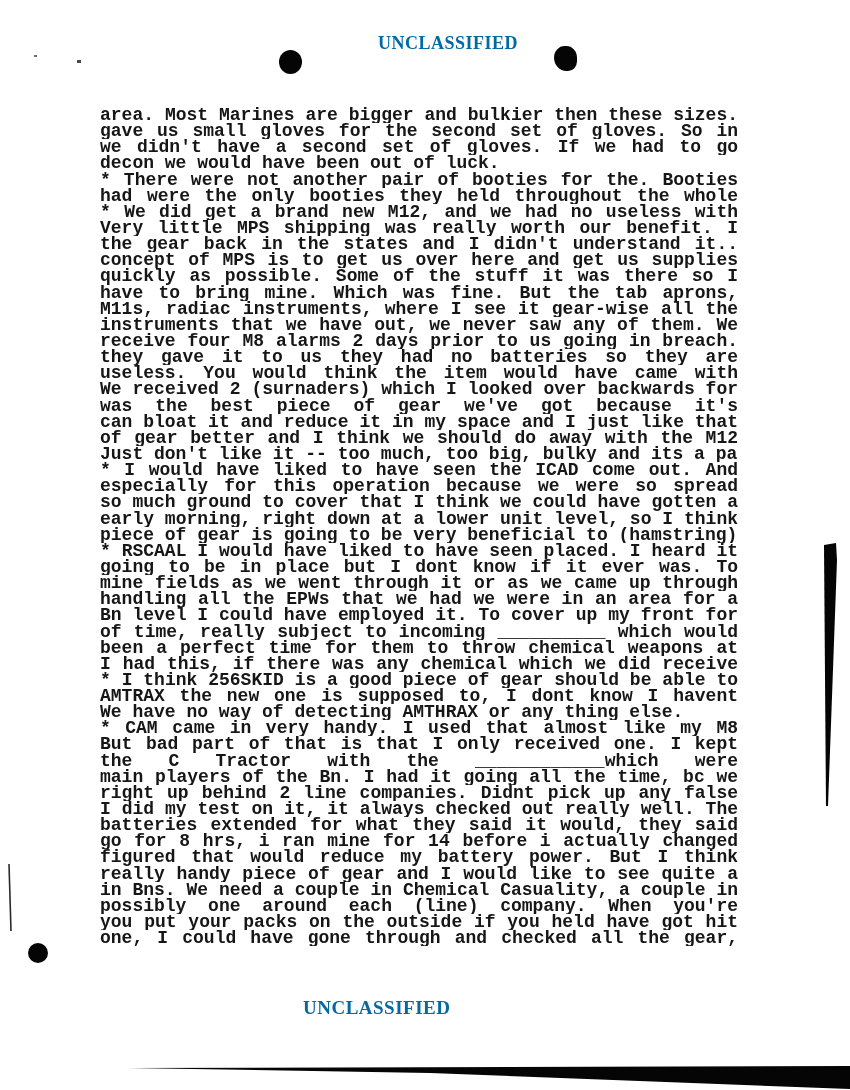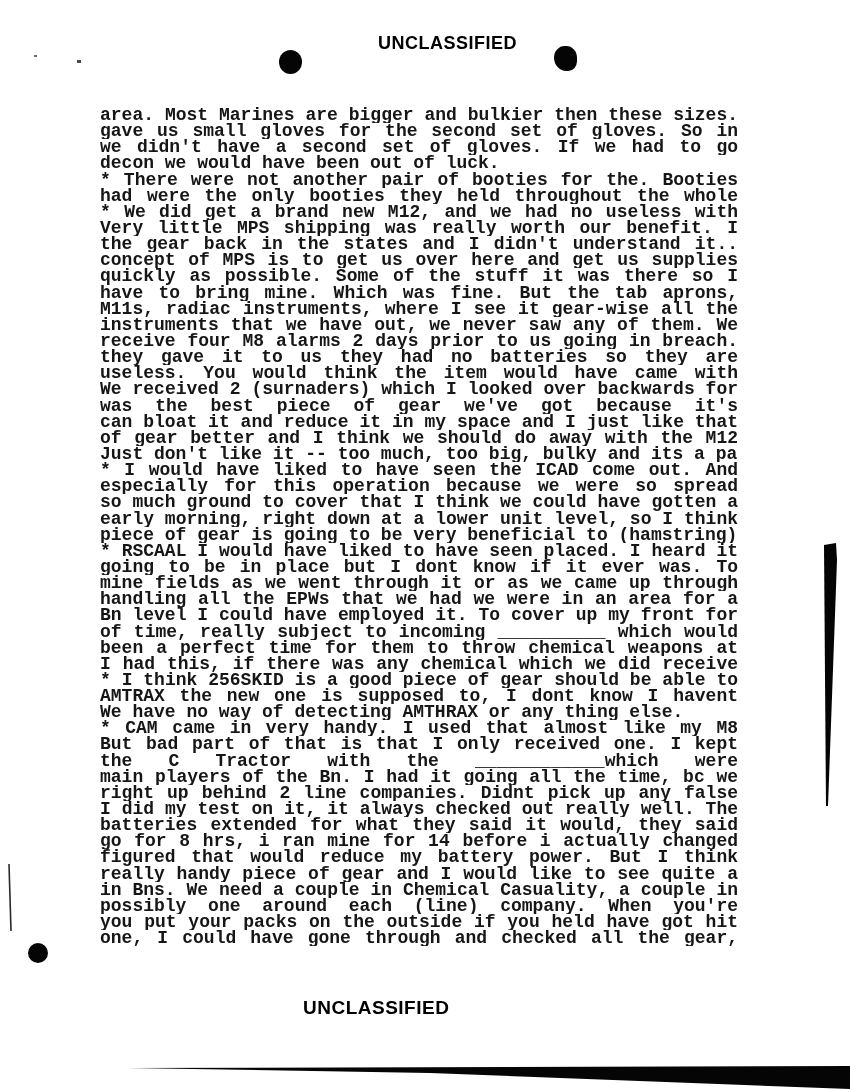--- a/index.html
+++ b/index.html
@@ -6,25 +6,25 @@
   #page {
     position: relative;
     width: 850px;
     height: 1090px;
     background: #ffffff;
     overflow: hidden;
     font-family: "Liberation Mono", "DejaVu Sans Mono", monospace;
   }
   .classification {
     position: absolute;
-    font-family: Liberation Sans, sans-serif;
+    font-family: Liberation Serif, serif;
     font-weight: bold;
     font-size: 18px;
     letter-spacing: 0.5px;
-    color: #000000;
+    color: #0369a1;
     white-space: nowrap;
   }
   #class-header { left: 378px; top: 33px; }
   #class-footer { left: 303px; top: 997px; font-size: 19px; }
   .hole {
     position: absolute;
     background: #050505;
     border-radius: 50%;
   }
   #hole-left  { left: 279px; top: 50px; width: 23px; height: 24px; }

